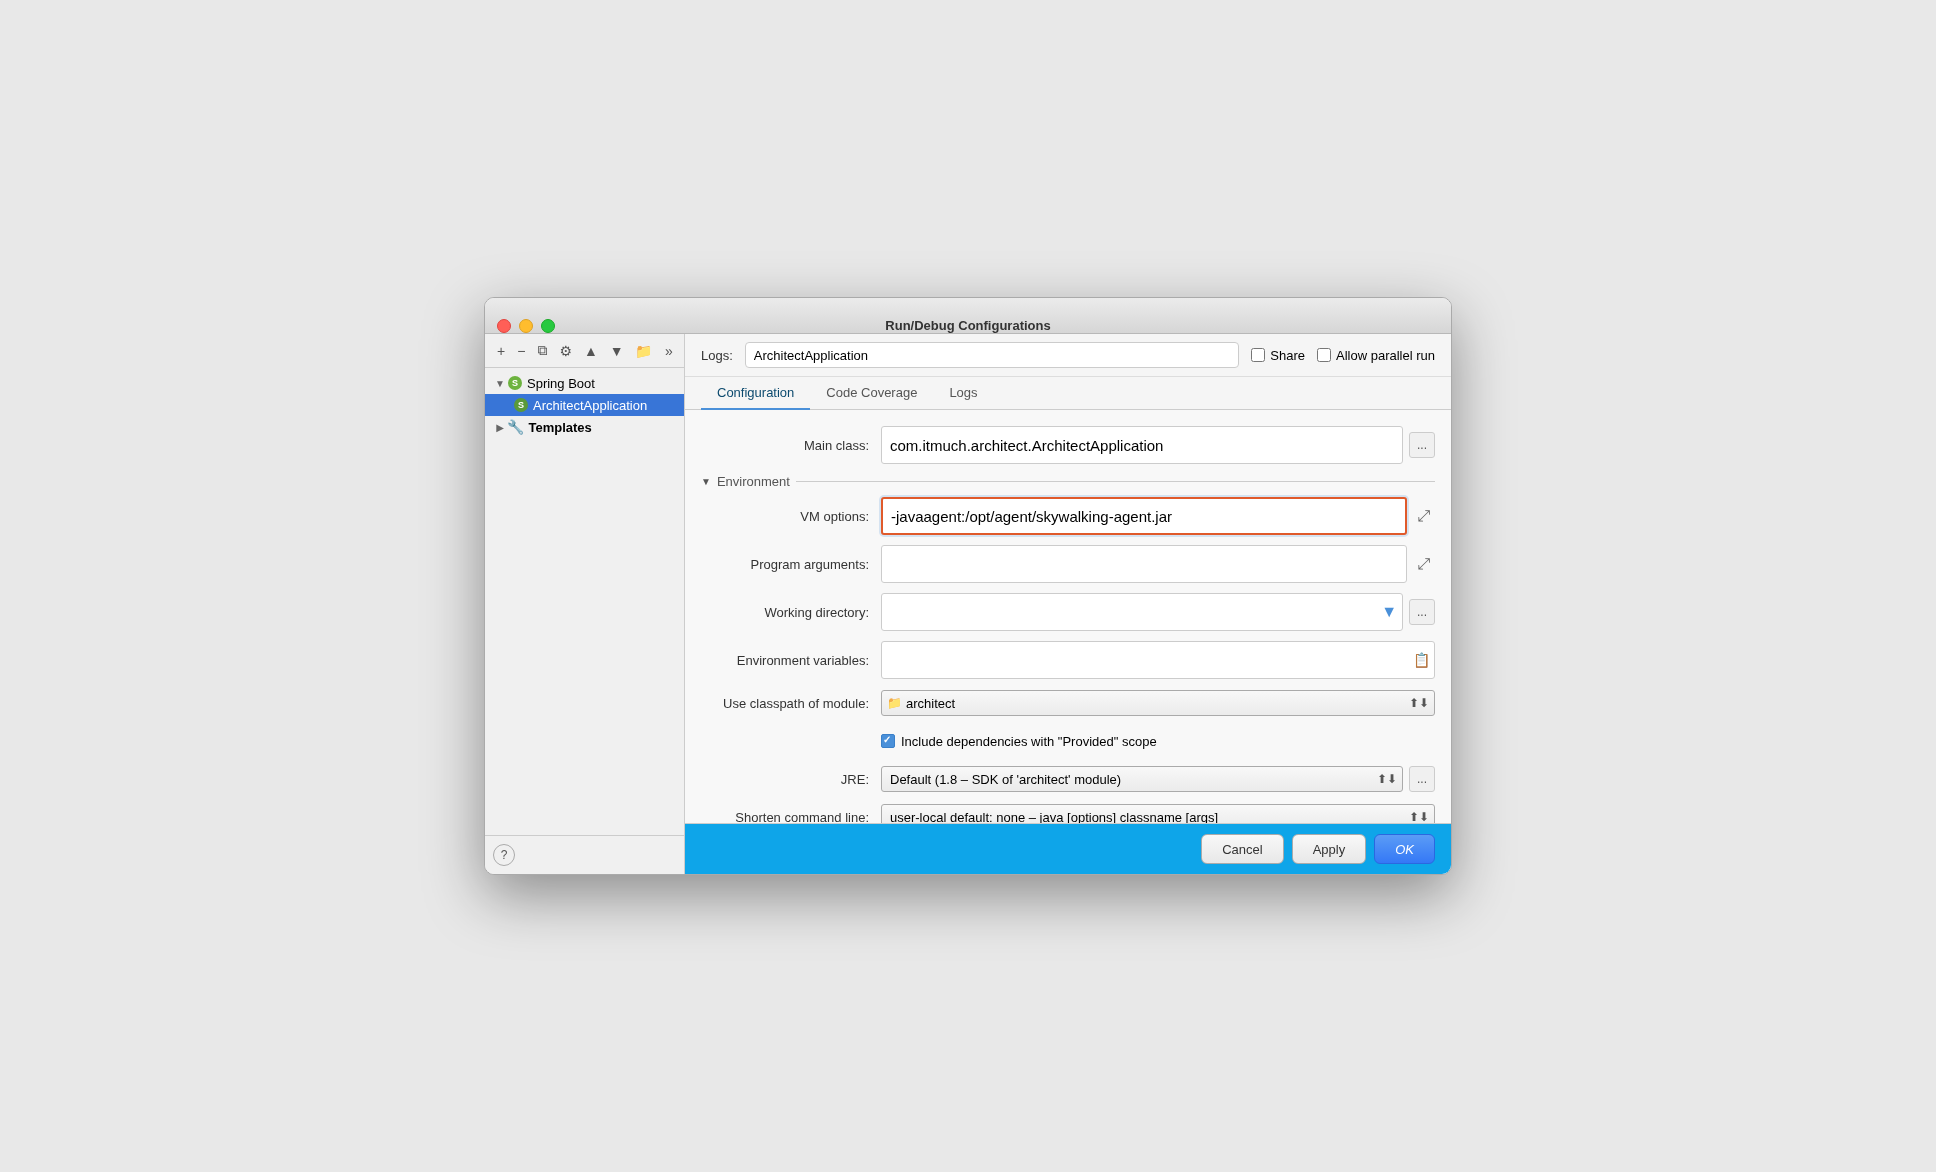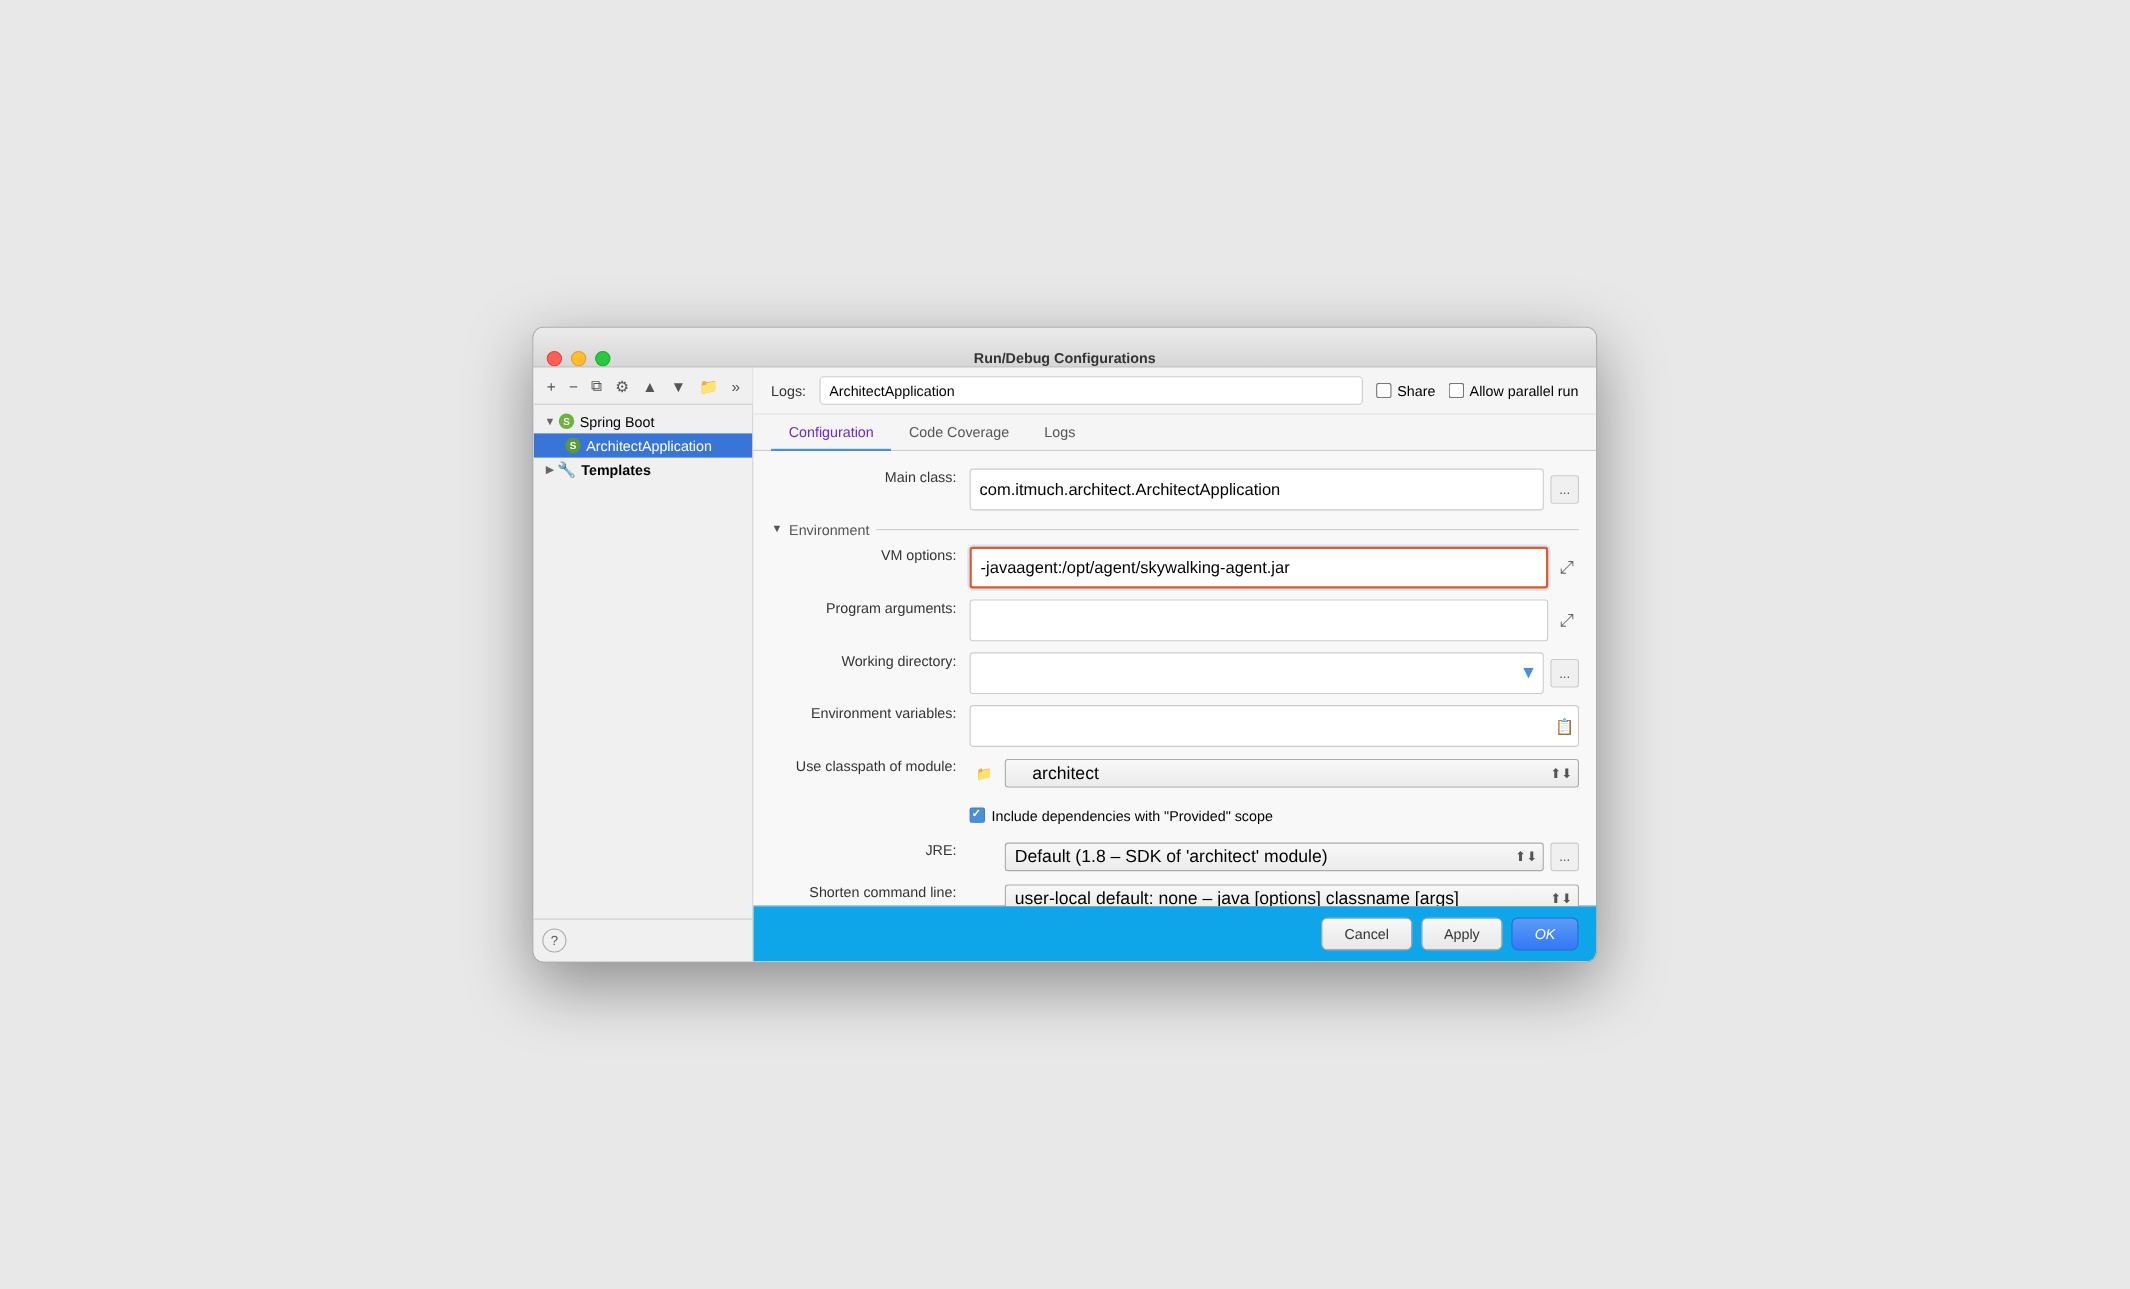--- a/index.html
+++ b/index.html
@@ -211,31 +211,32 @@
     }
     .tab {
       padding: 8px 16px;
       font-size: 13px;
       cursor: pointer;
       color: #555;
       border-bottom: 2px solid transparent;
       margin-bottom: -1px;
     }
     .tab.active {
-      color: #6d28d9;
+      color: #0c4a6e;
       border-bottom: 2px solid #4a90d9;
       font-weight: 500;
     }
     .config-content {
       flex: 1;
       overflow-y: auto;
       padding: 16px;
     }
     .form-row {
       display: flex;
+      align-items: center;
       margin-bottom: 10px;
       min-height: 28px;
     }
     .form-label {
       width: 180px;
       font-size: 13px;
       color: #333;
       text-align: right;
       padding-right: 12px;
       flex-shrink: 0;
@@ -284,27 +285,26 @@
       display: flex;
       align-items: center;
       justify-content: center;
     }
     .dropdown-select {
       flex: 1;
       height: 26px;
       border: 1px solid #aaa;
       border-radius: 3px;
       padding: 0 8px;
-      font-size: 16px;
+      font-size: 13px;
       background: linear-gradient(to bottom, #f8f8f8, #ebebeb);
       appearance: none;
       -webkit-appearance: none;
       outline: none;
       cursor: pointer;
-      margin-left: 32px;
     }
     .select-wrapper {
       flex: 1;
       position: relative;
       display: flex;
       align-items: center;
     }
     .select-arrow {
       position: absolute;
       right: 6px;

